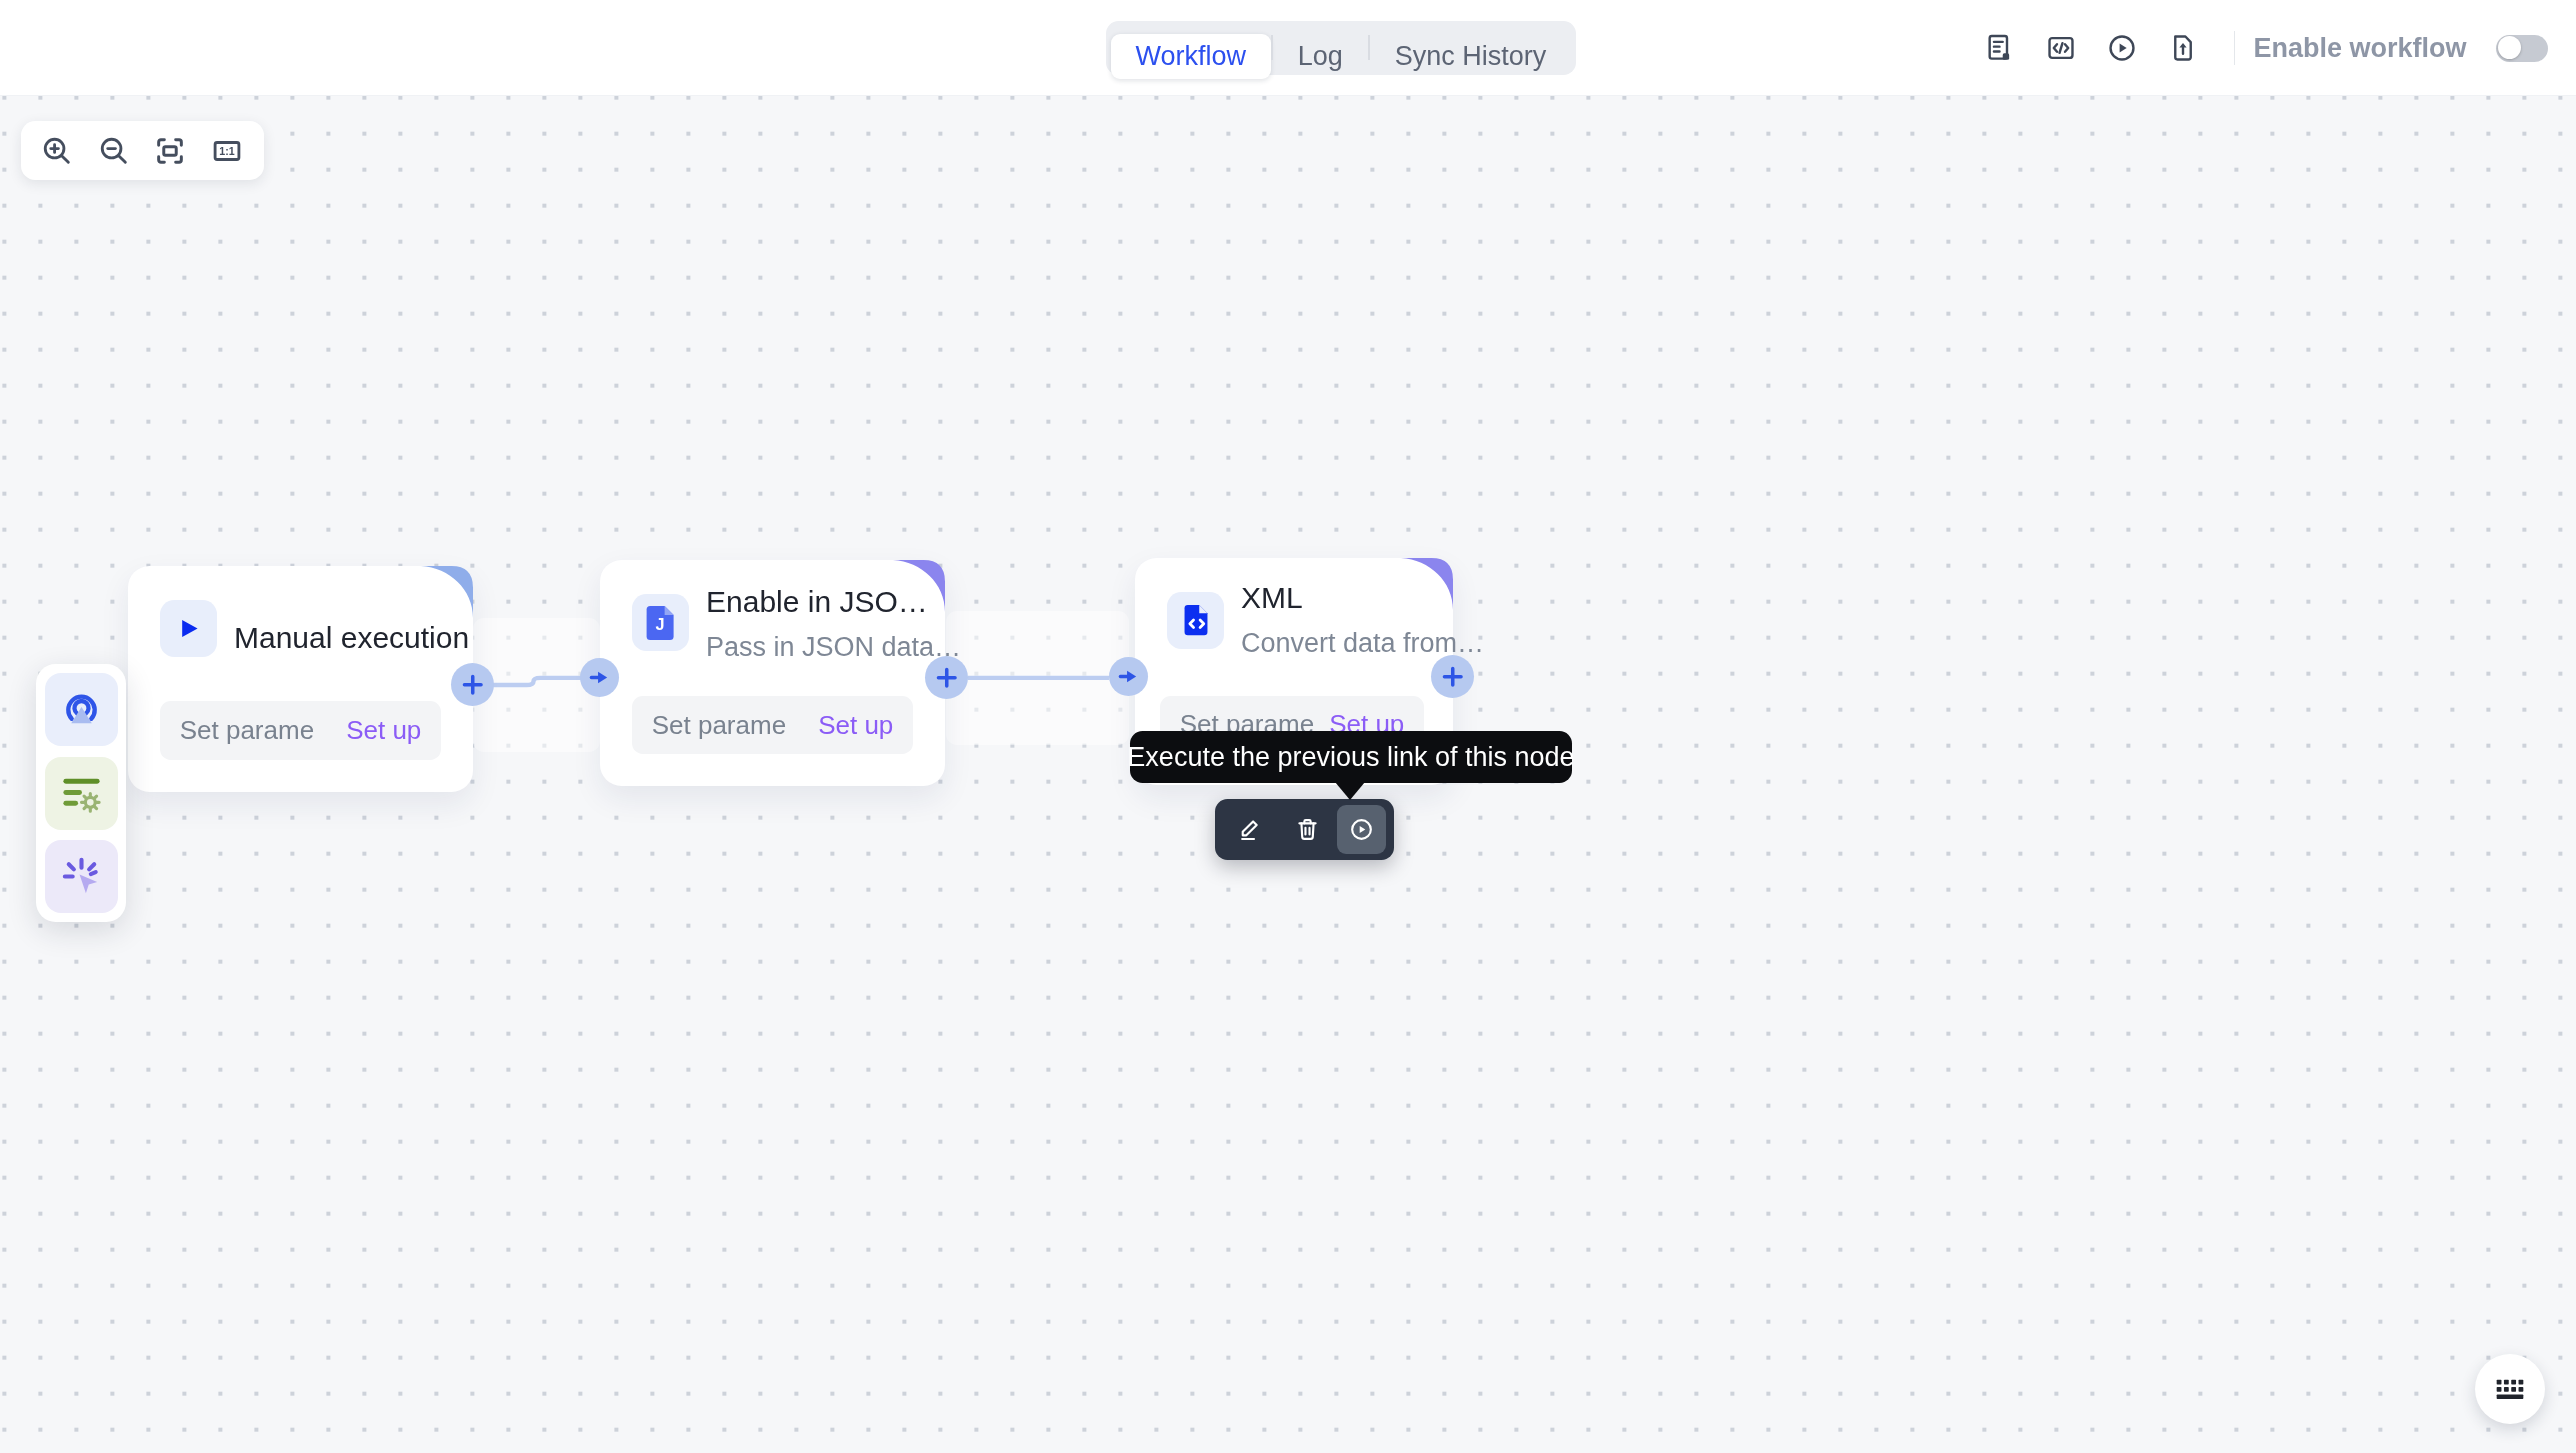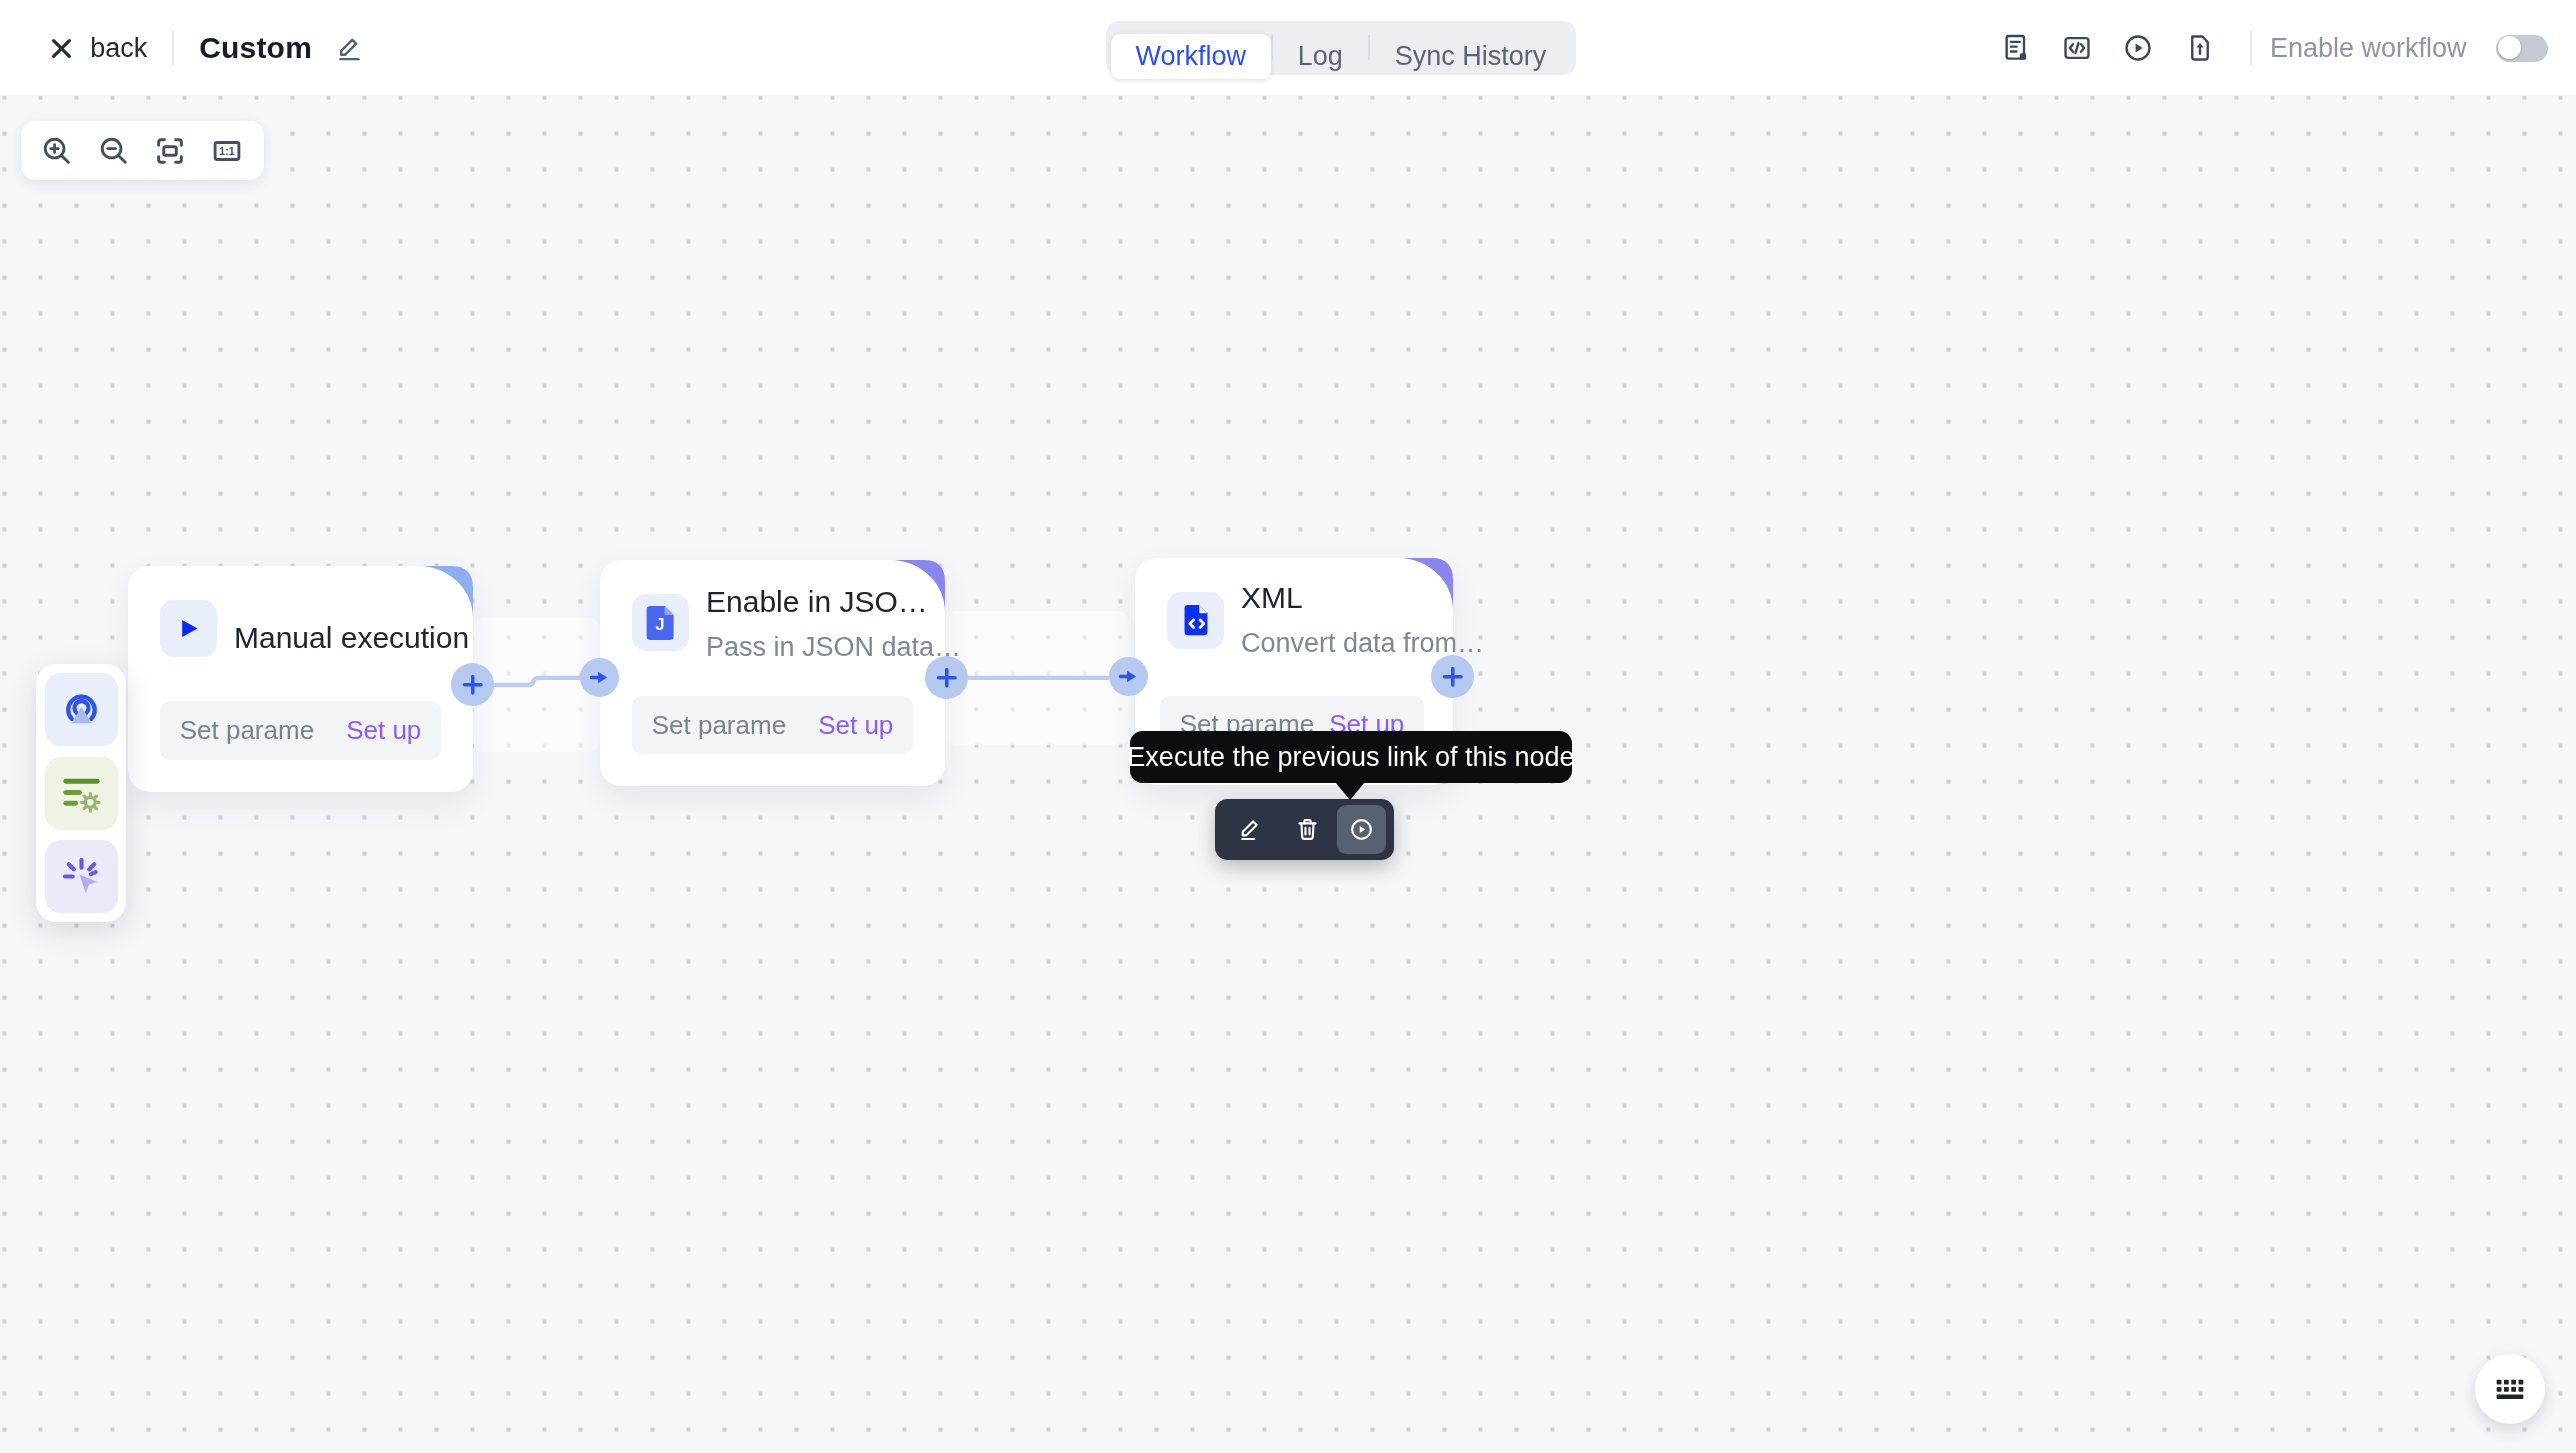--- a/index.html
+++ b/index.html
@@ -14,21 +14,21 @@
   .btn-back span { font-size:27px; color:#232a36; }
   .hdr-div { width:1.8px; height:34px; background:#e4e7eb; margin:0 25px; }
   .wf-title { font-size:30px; font-weight:600; color:#171c26; letter-spacing:0.2px; }
   .btn-edit-title { background:none; border:none; margin-left:23px; cursor:pointer; display:flex; }
 
   .tabs { position:absolute; left:1106px; top:20.6px; height:54px; background:#eceef2; border-radius:12.5px; display:flex; align-items:center; padding:0 4.5px; }
   .tab { font-size:27px; color:#5c6474; padding:0 25px; height:45px; display:flex; align-items:center; background:none; border:none; cursor:pointer; white-space:nowrap;margin-top:18px; }
   .tab.active { background:#fff; color:#2c50ef; border-radius:9px; box-shadow:0 1.8px 5.4px rgba(20,30,60,.12); font-weight:500; }
   .tab-sep { width:1.8px; height:25px; background:#d9dce2; }
 
-  .hdr-right { position:absolute; right:28px; top:0; height:96px; display:flex; align-items:center; }
+  .hdr-right { position:absolute; right:28px; top:0; height:96px; display:flex; align-items:center;font-weight:bold; }
   .icon-btn { width:47px; height:47px; display:flex; align-items:center; justify-content:center; background:none; border:none; cursor:pointer; margin-left:14.3px; }
   .hdr-right .hdr-div { margin:0 18px 0 27px; }
   .enable-label { font-size:27px; color:#8e96a6; margin-right:29.5px; white-space:nowrap; }
   .toggle { position:relative; width:52px; height:27px; border-radius:13.4px; background:#c6cad2; border:none; cursor:pointer; }
   .toggle .knob { position:absolute; left:1.8px; top:1.8px; width:23px; height:23px; border-radius:50%; background:#fff; box-shadow:0 0.9px 2.7px rgba(0,0,0,.25); }
 
   
   .canvas { position:relative; width:2576px; height:1358px; background-color:#f6f7f9;
             background-image:radial-gradient(circle, #cdd2da 2.3px, transparent 2.4px);
             background-size:36px 36px; background-position:22.4px 19.7px; overflow:hidden; }
@@ -73,36 +73,20 @@
 
   .fab { position:absolute; left:2475px; top:1258px; width:70px; height:70px; border-radius:50%; background:#fff; border:none;
          box-shadow:0 5.4px 16px rgba(25,35,60,.16); display:flex; align-items:center; justify-content:center; cursor:pointer; z-index:4; }
 </style>
 </head>
 <body>
 
 <div class="app">
 
   <header class="hdr">
-    <div class="hdr-left">
-      <button class="btn-back">
-        <svg width="29" height="29" viewBox="0 0 24 24">
-            <path d="M5.5 5.5l13 13M18.5 5.5l-13 13" stroke="#232a36" stroke-width="2.6" stroke-linecap="round" fill="none"></path>
-          </svg>
-        <span>back</span>
-      </button>
-      <div class="hdr-div"></div>
-      <div class="wf-title">Custom</div>
-      <button class="btn-edit-title">
-        <svg width="29" height="29" viewBox="0 0 24 24">
-          <path d="M14.3 4.8l3.2 3.2-9.2 9.2H5.1v-3.2z" fill="none" stroke="#5a6170" stroke-width="2" stroke-linejoin="round"></path>
-          <path d="M4.6 20.8h14.8" stroke="#5a6170" stroke-width="2" stroke-linecap="round"></path>
-        </svg>
-      </button>
-    </div>
 
     <nav class="tabs">
       <button class="tab active">Workflow</button>
       <div class="tab-sep"></div>
       <button class="tab">Log</button>
       <div class="tab-sep"></div>
       <button class="tab">Sync History</button>
     </nav>
 
     <div class="hdr-right">

